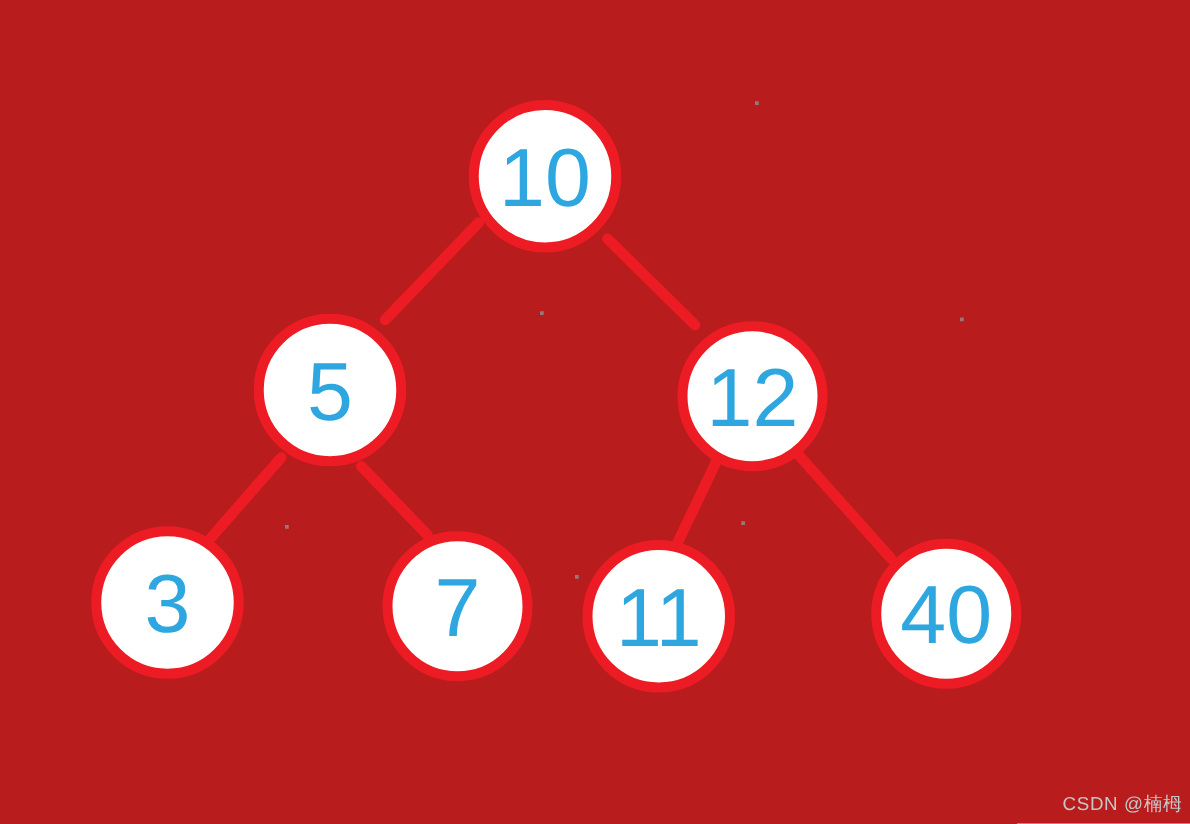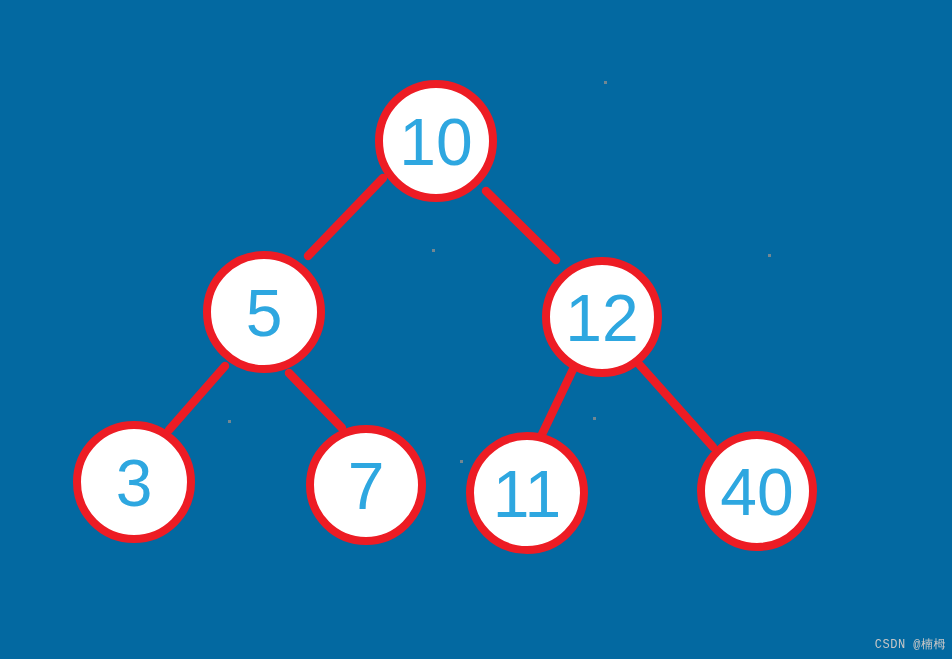--- a/index.html
+++ b/index.html
@@ -22,30 +22,30 @@
     display: block;
   }
   .node-value {
     font-family: "Liberation Sans", "DejaVu Sans", sans-serif;
     font-weight: 400;
   }
   .watermark {
     position: absolute;
     right: 6px;
     bottom: 6px;
-    font-size: 12px;
+    font-size: 15px;
     letter-spacing: 0.5px;
-    font-family: Liberation Mono, monospace;
+    font-family: Liberation Sans, sans-serif;
     user-select: none;
   }
 </style>
 </head>
 <body>
 
-<div class="stage" style="background: #0369a1;">
+<div class="stage" style="background: #b91c1c;">
   <svg id="tree-svg" width="952" height="659" viewBox="0 0 952 659">
       <line x1="383" y1="178" x2="308" y2="256" stroke="#ED1C24" stroke-width="8.5" stroke-linecap="round"></line>
       <line x1="486" y1="191" x2="556" y2="260" stroke="#ED1C24" stroke-width="8.5" stroke-linecap="round"></line>
       <line x1="225" y1="366" x2="169" y2="430" stroke="#ED1C24" stroke-width="8.5" stroke-linecap="round"></line>
       <line x1="289" y1="373" x2="342" y2="428" stroke="#ED1C24" stroke-width="8.5" stroke-linecap="round"></line>
       <line x1="577" y1="361" x2="535" y2="449" stroke="#ED1C24" stroke-width="8.5" stroke-linecap="round"></line>
       <line x1="638" y1="363" x2="713" y2="447" stroke="#ED1C24" stroke-width="8.5" stroke-linecap="round"></line>
       <circle cx="436" cy="141" r="57" fill="#ffffff" stroke="#ED1C24" stroke-width="8"></circle>
       <text x="436" y="141" fill="#2EA7E0" font-size="66" text-anchor="middle" dy="0.36em" class="node-value">10</text>
       <circle cx="264" cy="312" r="57" fill="#ffffff" stroke="#ED1C24" stroke-width="8"></circle>

